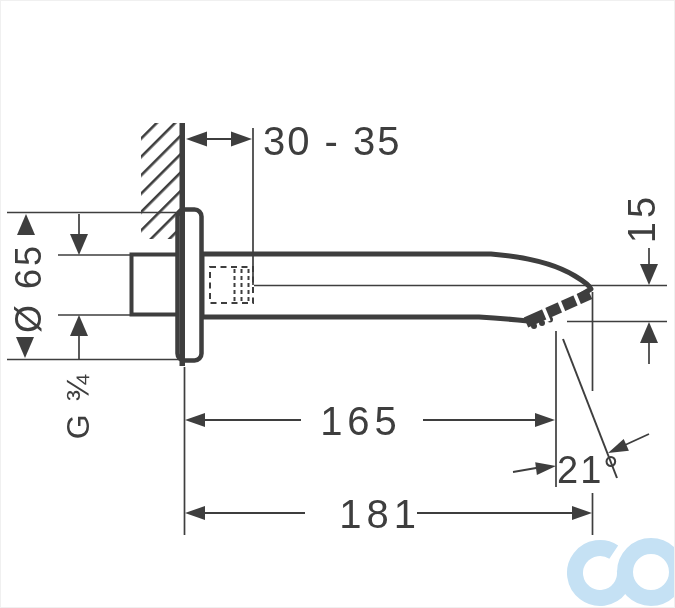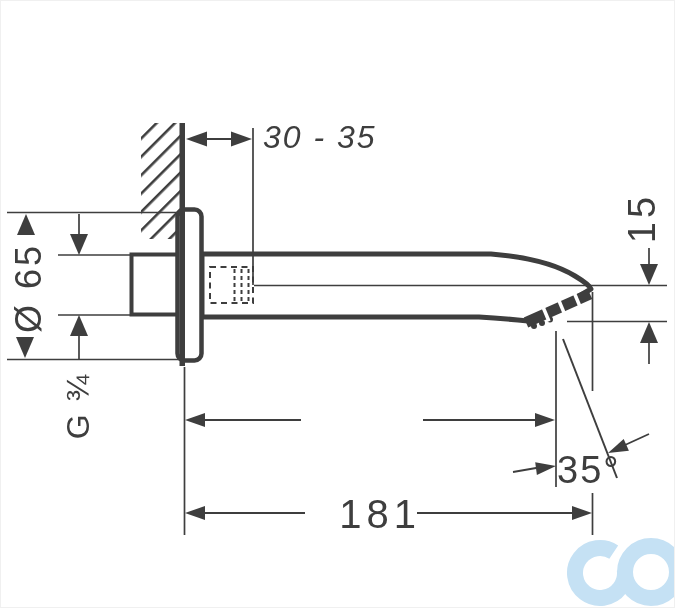--- a/index.html
+++ b/index.html
@@ -9,21 +9,21 @@
     font-family:"Liberation Sans", sans-serif;color:#3e3e3e;
   }
   .drawing-svg{position:absolute;left:0;top:0;}
   .lbl{
     position:absolute;white-space:nowrap;color:#3e3e3e;
     font-family:"Liberation Sans", sans-serif;line-height:1;
   }
   .lbl.h{ }
   .lbl.rot{transform:translate(-50%,-50%) rotate(-90deg);transform-origin:center center;}
   .lbl.ctr{text-align:center;}
-  .f-top{font-size:32px;letter-spacing:2px;font-style:italic;}
+  .f-top{font-size:40px;letter-spacing:2px;}
   .f-big{font-size:40px;letter-spacing:5px;}
   .f-ang{font-size:38px;letter-spacing:2px;}
   .f-15{font-size:38px;letter-spacing:4px;}
   .f-dia{font-size:36px;letter-spacing:3px;}
   .f-g{font-size:32px;letter-spacing:2px;}
 </style>
 </head>
 <body>
 
 <div class="canvas">
@@ -119,24 +119,25 @@
     </g>
 
     <g fill="none" stroke="#c5e1f4" stroke-width="16">
       <circle cx="599" cy="572" r="25" stroke-dasharray="135 22" transform="rotate(-8 599 572)"></circle>
       <circle cx="650" cy="571" r="26"></circle>
     </g>
   </svg>
 
   <div class="lbl h f-top" style="left:262px;top:120px;">30 - 35</div>
 
+  <div class="lbl ctr f-big" style="left:300px;top:400px;width:120px;">165</div>
 
   <div class="lbl ctr f-big" style="left:300px;top:493px;width:120px;text-align:right;">181</div>
 
-  <div class="lbl h f-ang" style="left:556px;top:450px;">35°</div>
+  <div class="lbl h f-ang" style="left:556px;top:450px;">21°</div>
 
   <div class="lbl rot f-15" style="left:641px;top:217px;">15</div>
 
   <div class="lbl rot f-dia" style="left:28px;top:287px;">Ø 65</div>
 
   <div class="lbl rot f-g" style="left:77px;top:405px;">G ¾</div>
 
 </div>
 
 </body></html>

